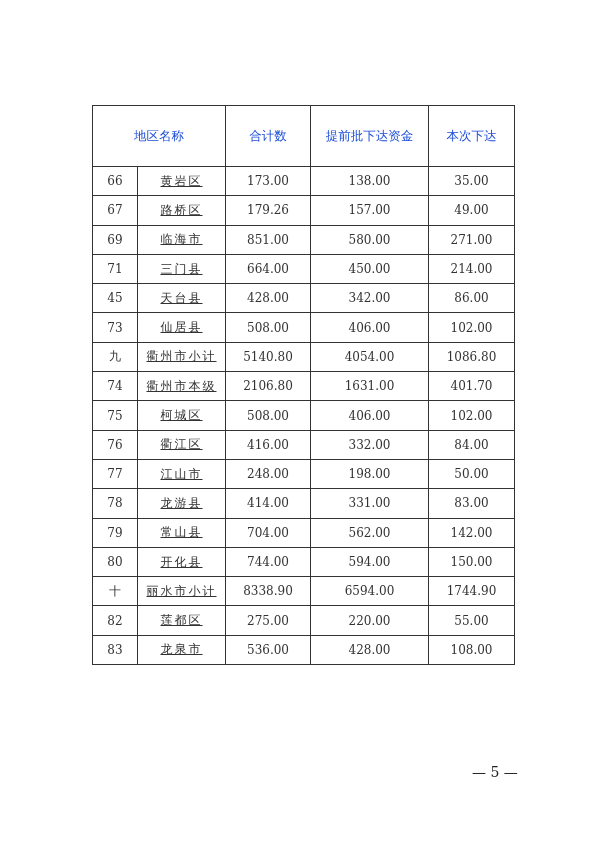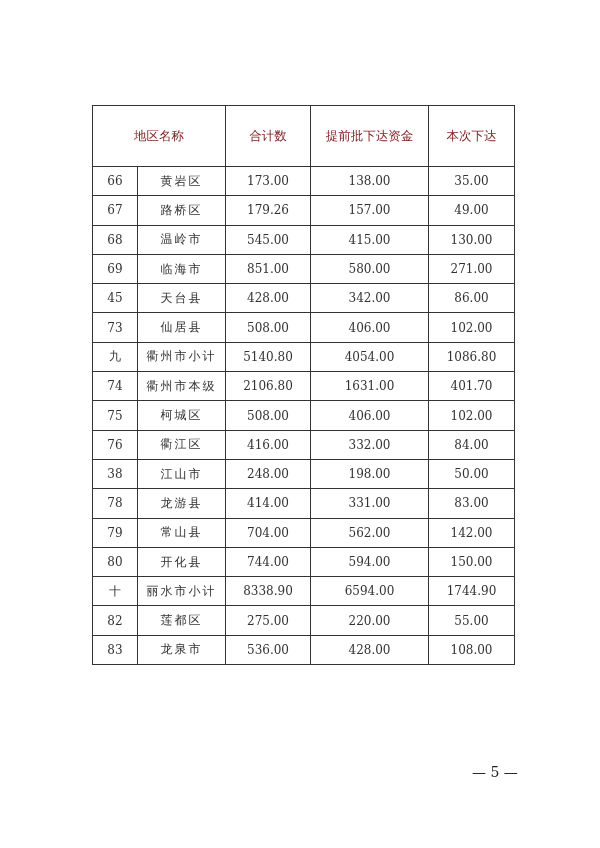--- a/index.html
+++ b/index.html
@@ -3,23 +3,23 @@
 <meta charset="utf-8">
 <style>
   html, body { margin: 0; padding: 0; background: #ffffff; }
   body { width: 600px; height: 848px; position: relative; overflow: hidden;
          font-family: "DejaVu Serif", "Liberation Serif", serif; color: #222; }
   .page-table { position: absolute; left: 92px; top: 105px; width: 422px;
                 border-collapse: collapse; table-layout: fixed; }
   .page-table td, .page-table th { border: 1px solid #333; text-align: center;
                 padding: 0; font-weight: normal; }
   .page-table th { height: 60px; font-family: "DejaVu Sans", "Liberation Sans", sans-serif;
-                font-size: 12.5px; color: #7f1d1d; }
+                font-size: 12.5px; color: #1d4ed8; }
   .page-table td { height: 28.3px; font-size: 12px; color: #333; }
-  .page-table td.name { letter-spacing: 2px; }
+  .page-table td.name { letter-spacing: 2px; text-decoration: underline; }
   .page-number { position: absolute; left: 472px; top: 764px; font-size: 14px;
                  font-family: "DejaVu Serif", "Liberation Serif", serif; color: #222; }
 </style>
 </head>
 <body>
 
 <table class="page-table">
   <colgroup>
     <col style="width:45px">
     <col style="width:88px">
@@ -44,32 +44,32 @@
         <td>35.00</td>
       </tr>
       <tr>
         <td>67</td>
         <td class="name">路桥区</td>
         <td>179.26</td>
         <td>157.00</td>
         <td>49.00</td>
       </tr>
       <tr>
-        <td>68</td>
-        <td class="name">温岭市</td>
-        <td>545.00</td>
-        <td>415.00</td>
-        <td>130.00</td>
-      </tr>
-      <tr>
         <td>69</td>
         <td class="name">临海市</td>
         <td>851.00</td>
         <td>580.00</td>
         <td>271.00</td>
+      </tr>
+      <tr>
+        <td>71</td>
+        <td class="name">三门县</td>
+        <td>664.00</td>
+        <td>450.00</td>
+        <td>214.00</td>
       </tr>
       <tr>
         <td>45</td>
         <td class="name">天台县</td>
         <td>428.00</td>
         <td>342.00</td>
         <td>86.00</td>
       </tr>
       <tr>
         <td>73</td>
@@ -100,21 +100,21 @@
         <td>102.00</td>
       </tr>
       <tr>
         <td>76</td>
         <td class="name">衢江区</td>
         <td>416.00</td>
         <td>332.00</td>
         <td>84.00</td>
       </tr>
       <tr>
-        <td>38</td>
+        <td>77</td>
         <td class="name">江山市</td>
         <td>248.00</td>
         <td>198.00</td>
         <td>50.00</td>
       </tr>
       <tr>
         <td>78</td>
         <td class="name">龙游县</td>
         <td>414.00</td>
         <td>331.00</td>

